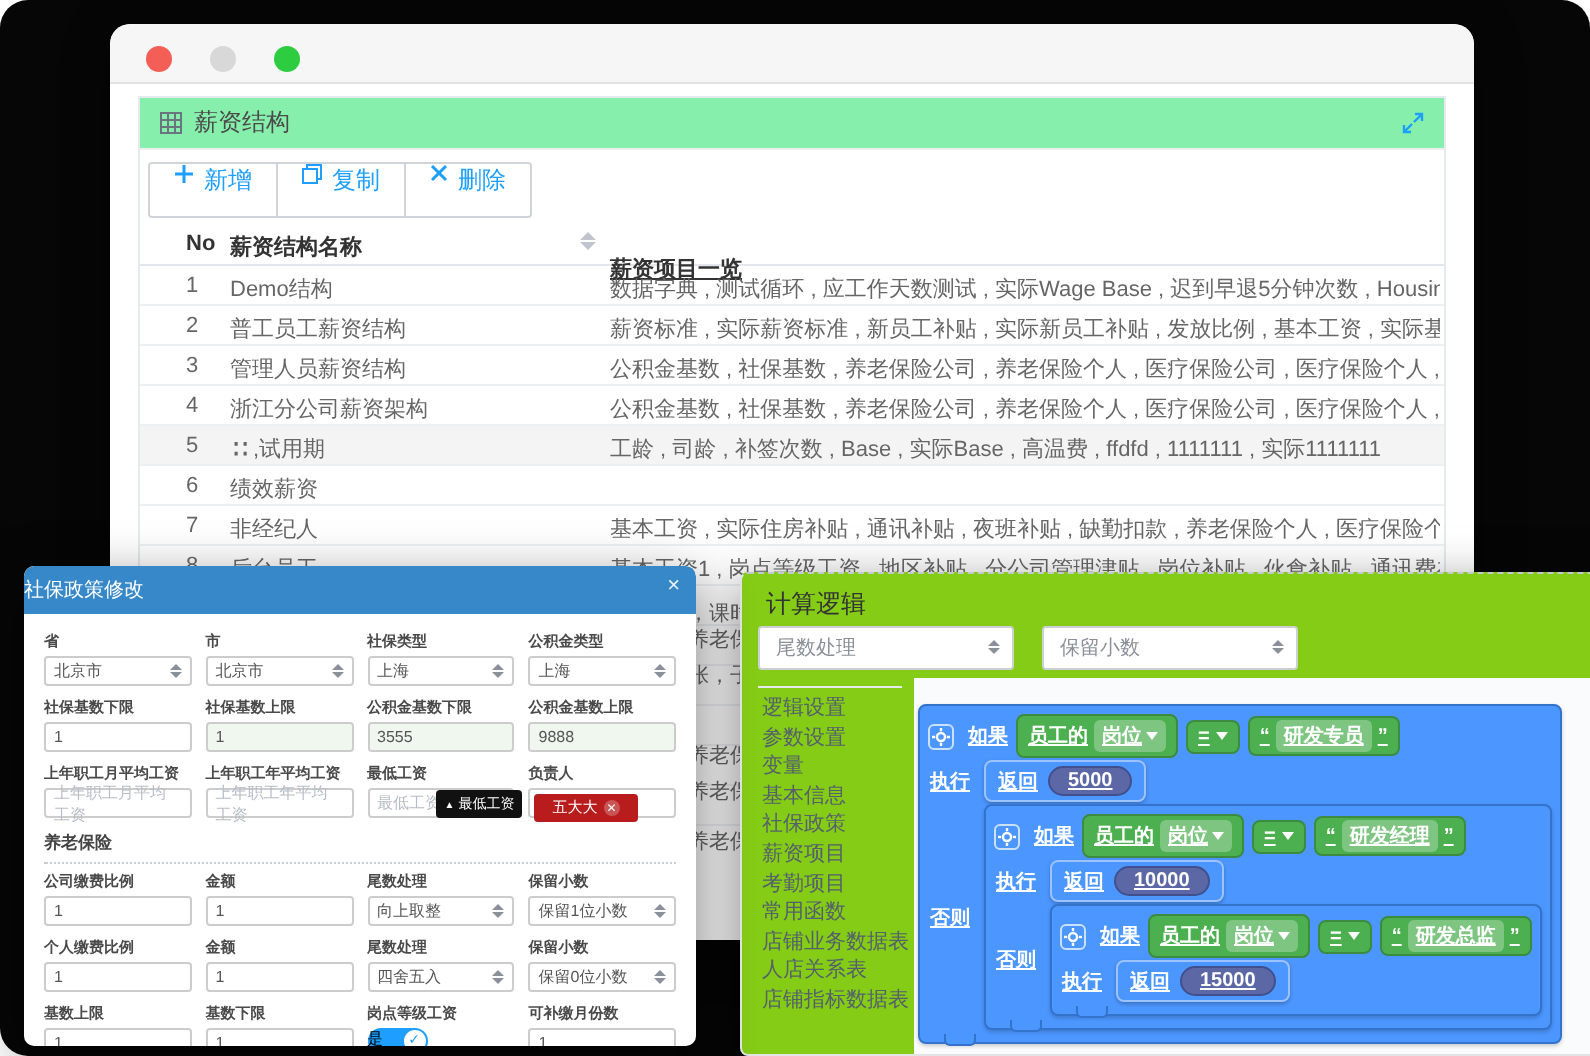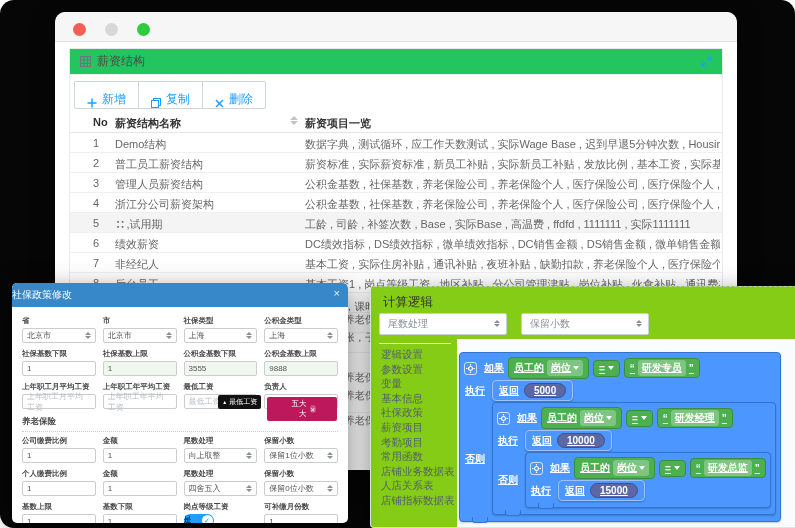--- a/index.html
+++ b/index.html
@@ -10,35 +10,35 @@
   
   .win { position:absolute; left:55px; top:12px; width:682px; height:458px; background:#fff;
          border-radius:10px 10px 0 0; box-shadow:0 6px 24px rgba(0,0,0,.45); overflow:hidden; z-index:1; }
   .titlebar { position:absolute; left:0; top:0; right:0; height:30px; background:#f6f6f7; border-bottom:1px solid #e3e3e5; border-radius:10px 10px 0 0; }
   .dot { position:absolute; top:11px; width:13px; height:13px; border-radius:50%; }
   .dot.r { left:18px; background:#f35e56; }
   .dot.g1 { left:50px; background:#d8d8d8; }
   .dot.g2 { left:82px; background:#2ecc40; }
 
   .panel { position:absolute; left:14px; top:36px; width:654px; bottom:0; background:#fff; border:1px solid #e6e9ed; border-bottom:none; }
-  .panel-head { position:absolute; left:0; top:0; right:0; height:26px; background:#22c55e; border-bottom:1px solid #eceff2;
+  .panel-head { position:absolute; left:0; top:0; right:0; height:26px; background:#86efac; border-bottom:1px solid #eceff2;
                 display:flex; align-items:center; padding:0 10px; color:#4a4a4a; font-size:12px; }
   .panel-head .ttl { margin-left:6px; }
   .expand { margin-left:auto; color:#1E9FFF; cursor:pointer; display:flex; }
 
   .toolbar { position:absolute; left:4px; top:32px; display:flex; }
-  .tbtn { height:28px; padding:0 12px; display:flex; align-items:flex-end; gap:5px; background:#fff;
+  .tbtn { height:28px; padding:0 12px; display:flex; align-items:flex-start; gap:5px; background:#fff;
           border:1px solid #cfd4da; font-size:12px; color:#1E9FFF; cursor:pointer; margin-left:-1px; }
   .tbtn:first-child { margin-left:0; border-radius:2px 0 0 2px; }
   .tbtn:last-child { border-radius:0 2px 2px 0; }
 
   .thead { position:absolute; left:0; top:64px; right:0; height:20px; border-bottom:1px solid #e3e6ea; font-size:11px; font-weight:bold; color:#333; }
   .col-no { position:absolute; left:23px; top:3px; }
   .col-name { position:absolute; left:45px; top:3px; }
-  .col-items { position:absolute; left:235px; top:3px; }
+  .col-items { position:absolute; left:235px; top:14px;text-decoration:underline; }
   .sort { position:absolute; left:220px; top:3px; display:flex; flex-direction:column; gap:1px; }
   .sort i { width:0; height:0; border-left:4px solid transparent; border-right:4px solid transparent; display:block; }
   .sort .up { border-bottom:4px solid #c0c4cc; }
   .sort .dn { border-top:4px solid #c0c4cc; }
 
   .tbody { position:absolute; left:0; top:84px; right:0; bottom:0; }
   .trow { position:relative; height:20px; border-bottom:1px solid #eef1f4; font-size:11px; color:#666; white-space:nowrap; overflow:hidden; }
   .trow.sel { background:#f4f4f5; }
   .trow .c1 { position:absolute; left:23px; top:4px; }
   .trow .c2 { position:absolute; left:45px; top:4px; }
@@ -58,22 +58,22 @@
   .fld label { display:block; color:#4a4a4a; font-size:7.5px; margin:3px 0 2px; font-weight:bold; }
   .inp { width:100%; height:15px; border:1px solid #ccc; border-radius:2px; padding:0 4px; font-size:8px; color:#555;
          background:#fff; display:flex; align-items:center; position:relative; }
   .inp.green { background:#eff7ee; }
   .inp.ph { color:#b6bdc6; }
   .inp.sel::after { content:""; }
   .updn { position:absolute; right:4px; top:3px; display:flex; flex-direction:column; gap:1px; }
   .updn i { width:0; height:0; border-left:3px solid transparent; border-right:3px solid transparent; display:block; }
   .updn .up { border-bottom:3px solid #8a9099; }
   .updn .dn { border-top:3px solid #8a9099; }
-  .tag { display:inline-flex; align-items:center; gap:3px; background:#be185d; color:#fff; border-radius:2px;
-         font-size:7.5px; padding:2px 21px; margin:2px 0 0 2px;text-align:right; }
+  .tag { display:inline-flex; align-items:center; gap:3px; background:#b91c1c; color:#fff; border-radius:2px;
+         font-size:7.5px; padding:2px 9px; margin:2px 0 0 2px; }
   .tag .x { width:8px; height:8px; border-radius:50%; background:rgba(255,255,255,.25); display:flex; align-items:center; justify-content:center; font-size:6px; cursor:pointer; }
   .tagwrap { width:100%; height:15px; border:1px solid #ccc; border-radius:2px; }
   .tooltip { position:absolute; right:-4px; top:16px; background:#111; color:#fff; font-size:7px; padding:2px 4px; border-radius:2px; z-index:5; white-space:nowrap; }
   .tooltip::before { content:"▲"; font-size:5px; margin-right:2px; }
   .sectionT { font-size:8.5px; color:#444; font-weight:bold; margin:4px 0 1px; padding-bottom:3px; border-bottom:1px dotted #c9ced4; }
   .toggle { width:30px; height:13px; background:#1E9FFF; border-radius:7px; position:relative; margin-top:1px; cursor:pointer; }
   .toggle::after { content:"✓"; position:absolute; right:1px; top:1px; width:11px; height:11px; background:#fff; border-radius:50%;
                    color:#1E9FFF; font-size:7px; text-align:center; line-height:11px; }
 
   
@@ -201,21 +201,20 @@
             <div class="c3">公积金基数 , 社保基数 , 养老保险公司 , 养老保险个人 , 医疗保险公司 , 医疗保险个人 , 失业保险公司 , 失业保险个人 , 工伤保险 , 生育保险</div>
           </div>
           <div class="trow sel">
             <div class="c1">5</div>
             <div class="c2">∷ ,试用期</div>
             <div class="c3">工龄 , 司龄 , 补签次数 , Base , 实际Base , 高温费 , ffdfd , 1111111 , 实际1111111</div>
           </div>
           <div class="trow">
             <div class="c1">6</div>
             <div class="c2">绩效薪资</div>
-            <div class="c3">DC绩效指标 , DS绩效指标 , 微单绩效指标 , DC销售金额 , DS销售金额 , 微单销售金额</div>
           </div>
           <div class="trow">
             <div class="c1">7</div>
             <div class="c2">非经纪人</div>
             <div class="c3">基本工资 , 实际住房补贴 , 通讯补贴 , 夜班补贴 , 缺勤扣款 , 养老保险个人 , 医疗保险个人 , 失业保险个人 , 住房公积金个人 , 养老保险公司</div>
           </div>
           <div class="trow">
             <div class="c1">8</div>
             <div class="c2">后台员工</div>
             <div class="c3">基本工资1 , 岗点等级工资 , 地区补贴 , 分公司管理津贴 , 岗位补贴 , 伙食补贴 , 通讯费补贴 , 绩效工资 , 销售金融商品及经销服务奖励 , 基</div>

